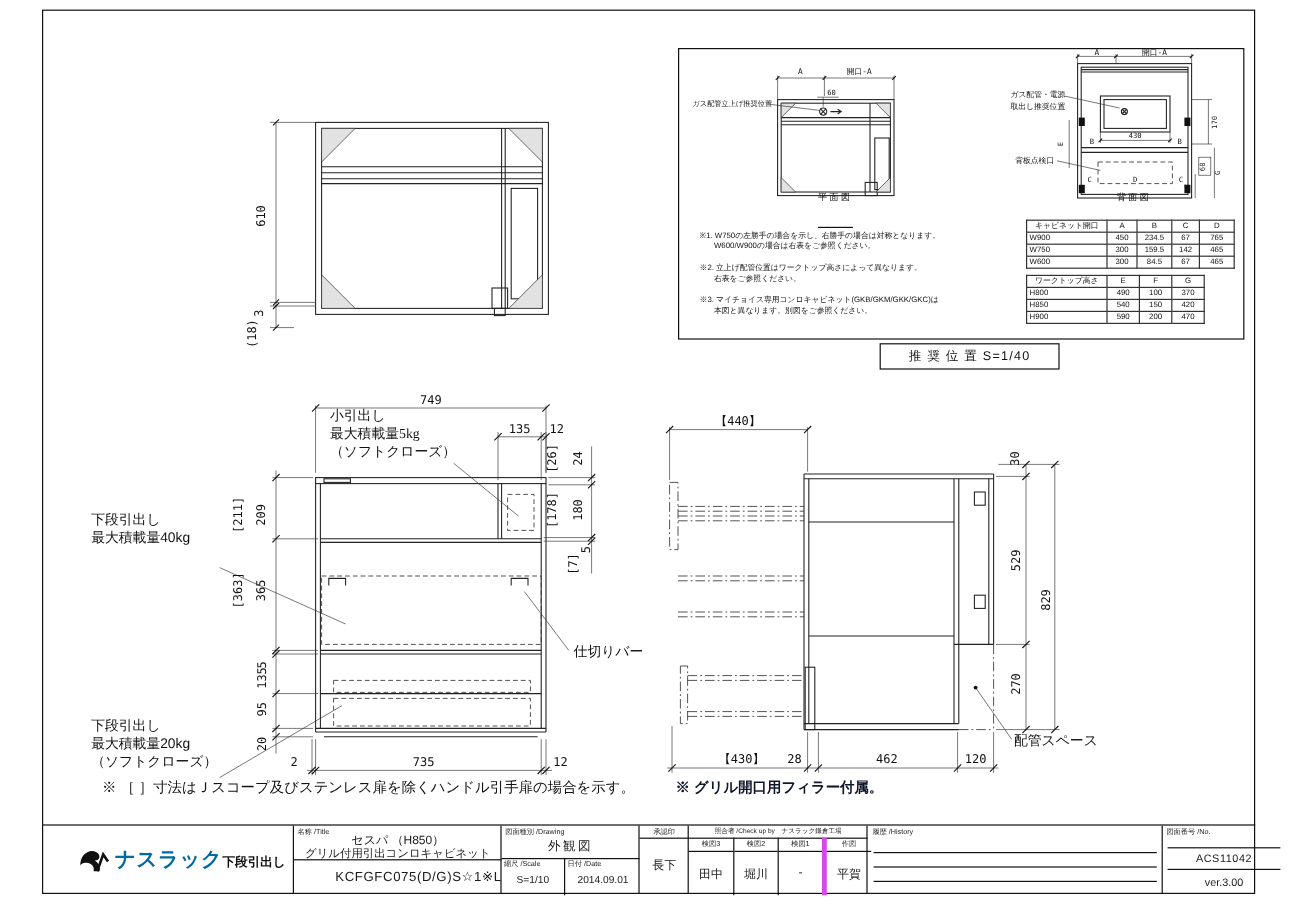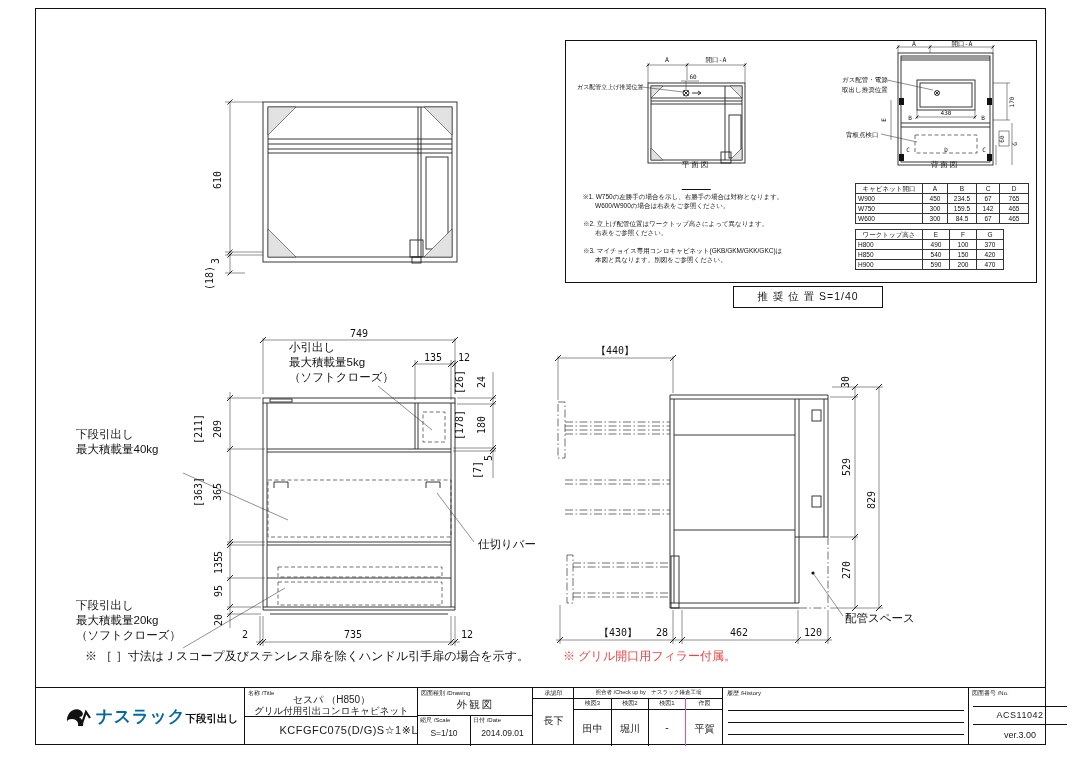--- a/index.html
+++ b/index.html
@@ -367,21 +367,21 @@
     <text class="d10" x="161" y="162" text-anchor="middle" transform="rotate(-90 161,162)">365</text>
     <text class="d10" x="162" y="224" text-anchor="middle" transform="rotate(-90 162,224)">5</text>
     <text class="d10" x="162" y="235" text-anchor="middle" transform="rotate(-90 162,235)">135</text>
     <text class="d10" x="162" y="261" text-anchor="middle" transform="rotate(-90 162,261)">95</text>
     <text class="d10" x="162" y="290" text-anchor="middle" transform="rotate(-90 162,290)">20</text>
     <text class="d10" x="185" y="308" text-anchor="middle">2</text>
     <text class="d10" x="293" y="308" text-anchor="middle">735</text>
     <text class="d10" x="407" y="308" text-anchor="middle">12</text>
   </svg>
 
-  <div class="t jp" style="left:289px;top:340px;">
+  <div class="t jp" style="left:275px;top:340px;font-family:Liberation Serif, serif;">
     <div>小引出し</div>
     <div>最大積載量5kg</div>
     <div>（ソフトクローズ）</div>
   </div>
   <div class="t jp" style="left:76px;top:427px;">
     <div>下段引出し</div>
     <div>最大積載量40kg</div>
     <div></div>
   </div>
   <div class="t jp" style="left:76px;top:598px;">
@@ -471,21 +471,21 @@
     <text class="d10" x="330" y="160" text-anchor="middle" transform="rotate(-90 330,160)">829</text>
     <text class="d10" x="305" y="230" text-anchor="middle" transform="rotate(-90 305,230)">270</text>
     <text class="d10" x="73" y="296" text-anchor="middle">【430】</text>
     <text class="d10" x="117" y="296" text-anchor="middle">28</text>
     <text class="d10" x="194" y="296" text-anchor="middle">462</text>
     <text class="d10" x="268" y="296" text-anchor="middle">120</text>
   </svg>
   <span class="t jp" style="left:845px;top:611px;">配管スペース</span>
 
   <span class="t" style="left:85px;top:648px;font-size:12px;color:#111;">※ ［ ］寸法はＪスコープ及びステンレス扉を除くハンドル引手扉の場合を示す。</span>
-  <span class="t" style="left:563px;top:648px;font-size:12px;color:#ef4444;">※ グリル開口用フィラー付属。</span>
+  <span class="t" style="left:563px;top:648px;font-size:12px;color:#0f172a;font-weight:bold;">※ グリル開口用フィラー付属。</span>
 
   <div class="abs" style="left:35px;top:687px;width:1011px;height:58px;border-top:1.5px solid #111;box-sizing:border-box;">
 
     <div class="tb-cell" style="left:0;width:185px;border-left:none;display:flex;align-items:center;justify-content:center;gap:5px;">
       <svg width="26" height="22" viewBox="0 0 26 22">
         <path d="M2 16 C1 7 9 1 15 4 C19 6 19 11 14 11 C17 13 19 16 18 20 L13 20 C14 16 11 13 7 13 C4 13 2 14 2 16 Z" fill="#111"></path>
         <path d="M16 20 L21 6 L25 12" fill="none" stroke="#111" stroke-width="2.2"></path>
       </svg>
       <span>
         <span class="company-name">ナスラック</span><span class="company-suffix">下段引出し</span>
@@ -531,21 +531,21 @@
       <div class="abs" style="left:37px;top:10px;width:37px;height:48px;border-left:1px solid #111;box-sizing:border-box;">
         <div class="t tb-h" style="left:0;top:1px;width:36px;text-align:center;">検図2</div>
         <div class="tb-line" style="left:0;top:11px;width:36px;"></div>
         <div class="t" style="left:0;top:24px;width:36px;text-align:center;font-size:10px;">堀川</div>
       </div>
       <div class="abs" style="left:74px;top:10px;width:37px;height:48px;border-left:1px solid #111;box-sizing:border-box;">
         <div class="t tb-h" style="left:0;top:1px;width:36px;text-align:center;">検図1</div>
         <div class="tb-line" style="left:0;top:11px;width:36px;"></div>
         <div class="t" style="left:0;top:24px;width:36px;text-align:center;font-size:10px;">-</div>
       </div>
-      <div class="abs" style="left:111px;top:10px;width:38px;height:48px;border-left:1px solid #d946ef;box-sizing:border-box;">
+      <div class="abs" style="left:111px;top:10px;width:38px;height:48px;border-left:4px solid #d946ef;box-sizing:border-box;">
         <div class="t tb-h" style="left:0;top:1px;width:37px;text-align:center;">作図</div>
         <div class="tb-line" style="left:0;top:11px;width:37px;"></div>
         <div class="t" style="left:0;top:24px;width:37px;text-align:center;font-size:10px;">平賀</div>
       </div>
     </div>
 
     <div class="tb-cell" style="left:663px;width:246px;">
       <span class="t tb-h" style="left:4px;top:1px;">履歴 /History</span>
       <div class="tb-line" style="left:5px;top:22px;width:236px;"></div>
       <div class="tb-line" style="left:5px;top:34px;width:236px;"></div>

